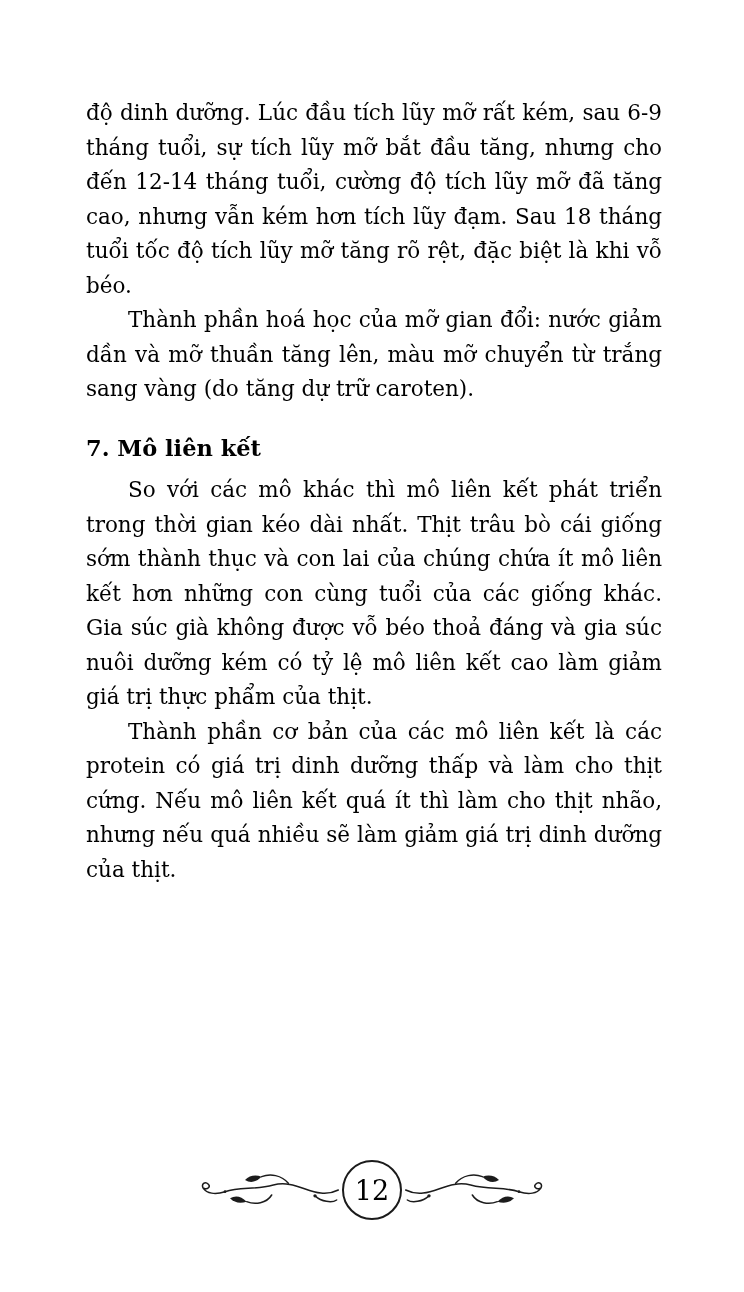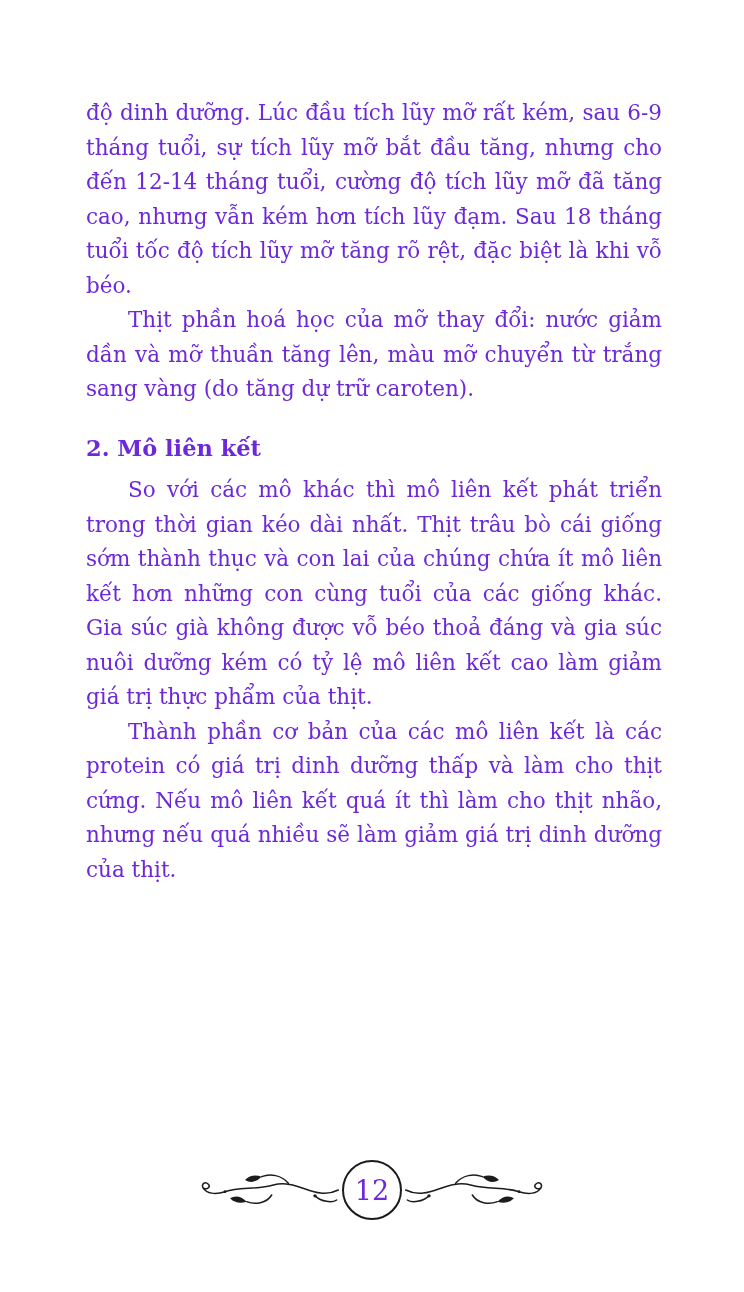--- a/index.html
+++ b/index.html
@@ -3,21 +3,21 @@
 <meta charset="utf-8">
 <style>
   * { margin: 0; padding: 0; box-sizing: border-box; }
   html, body { background: #ffffff; }
   .page {
     position: relative;
     width: 744px;
     height: 1292px;
     background: #ffffff;
     font-family: "DejaVu Serif", "Liberation Serif", serif;
-    color: #6d28d9;
+    color: #000000;
     overflow: hidden;
   }
   .content {
     position: absolute;
     top: 96px;
     left: 86px;
     width: 576px;
     font-size: 21.5px;
     line-height: 34.5px;
     text-align: justify;
@@ -66,23 +66,23 @@
     flex: 0 0 auto;
   }
 </style>
 </head>
 <body>
 
 <div class="page">
 
   <div class="content">
     <p class="no-indent">độ dinh dưỡng. Lúc đầu tích lũy mỡ rất kém, sau 6-9 tháng tuổi, sự tích lũy mỡ bắt đầu tăng, nhưng cho đến 12-14 tháng tuổi, cường độ tích lũy mỡ đã tăng cao, nhưng vẫn kém hơn tích lũy đạm. Sau 18 tháng tuổi tốc độ tích lũy mỡ tăng rõ rệt, đặc biệt là khi vỗ béo.</p>
-    <p>Thịt phần hoá học của mỡ thay đổi: nước giảm dần và mỡ thuần tăng lên, màu mỡ chuyển từ trắng sang vàng (do tăng dự trữ caroten).</p>
+    <p>Thành phần hoá học của mỡ gian đổi: nước giảm dần và mỡ thuần tăng lên, màu mỡ chuyển từ trắng sang vàng (do tăng dự trữ caroten).</p>
 
-    <h2 class="section-heading">2. Mô liên kết</h2>
+    <h2 class="section-heading">7. Mô liên kết</h2>
 
     <p>So với các mô khác thì mô liên kết phát triển trong thời gian kéo dài nhất. Thịt trâu bò cái giống sớm thành thục và con lai của chúng chứa ít mô liên kết hơn những con cùng tuổi của các giống khác. Gia súc già không được vỗ béo thoả đáng và gia súc nuôi dưỡng kém có tỷ lệ mô liên kết cao làm giảm giá trị thực phẩm của thịt.</p>
     <p>Thành phần cơ bản của các mô liên kết là các protein có giá trị dinh dưỡng thấp và làm cho thịt cứng. Nếu mô liên kết quá ít thì làm cho thịt nhão, nhưng nếu quá nhiều sẽ làm giảm giá trị dinh dưỡng của thịt.</p>
   </div>
 
   <div class="footer">
     <svg class="flourish" viewBox="0 0 180 52" aria-hidden="true">
       <g stroke="#1c1c1c" fill="none" stroke-width="1.8" stroke-linecap="round">
         <path d="M178,26 C150,40 130,12 100,20 C78,26 60,22 42,28 C30,32 20,30 16,24 C13,19 18,15 22,19 C25,22 21,26 17,24"></path>
         <path d="M118,18 C110,8 96,6 86,10"></path>

